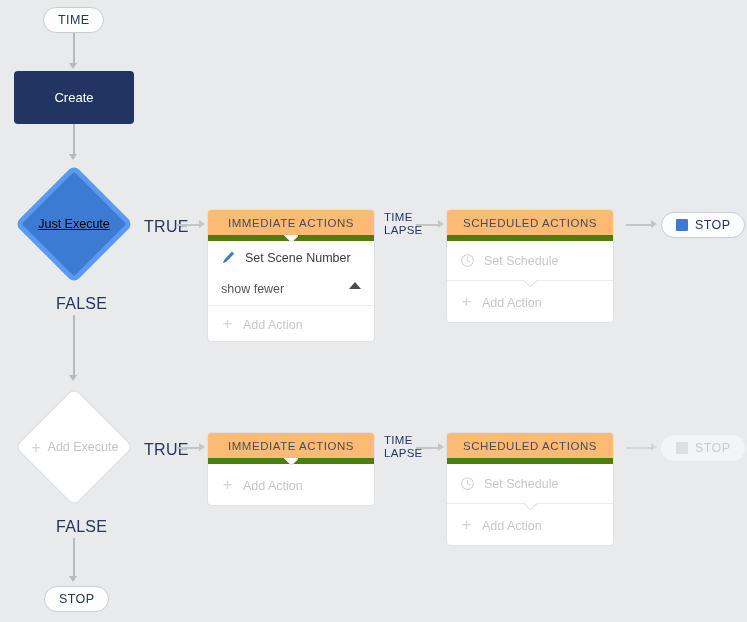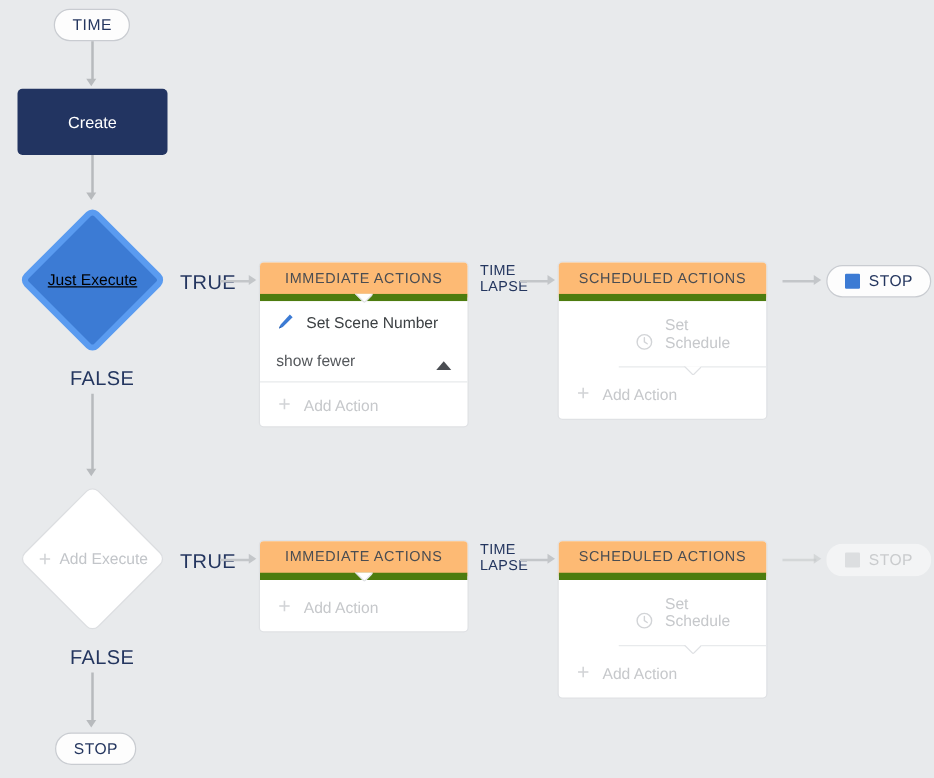--- a/index.html
+++ b/index.html
@@ -172,25 +172,24 @@
     gap: 9px;
     padding: 9px 13px;
     font-size: 12.5px;
     color: #3c4043;
   }
   .action-row.muted { color: #c6c8cb; }
   .action-row.schedule-row {
     border-bottom: 1px solid #e8eaec;
     position: relative;
     padding: 12px 13px;
-    margin-left: 48px;
   }
   .show-fewer {
     display: flex;
-    align-items: flex-end;
+    align-items: flex-start;
     justify-content: space-between;
     padding: 8px 13px 9px 13px;
     font-size: 12.5px;
     color: #55585c;
     border-bottom: 1px solid #e8eaec;
     margin: 0 0 0 0;
   }
   .show-fewer .tri {
     width: 0; height: 0;
     border-left: 6px solid transparent;

